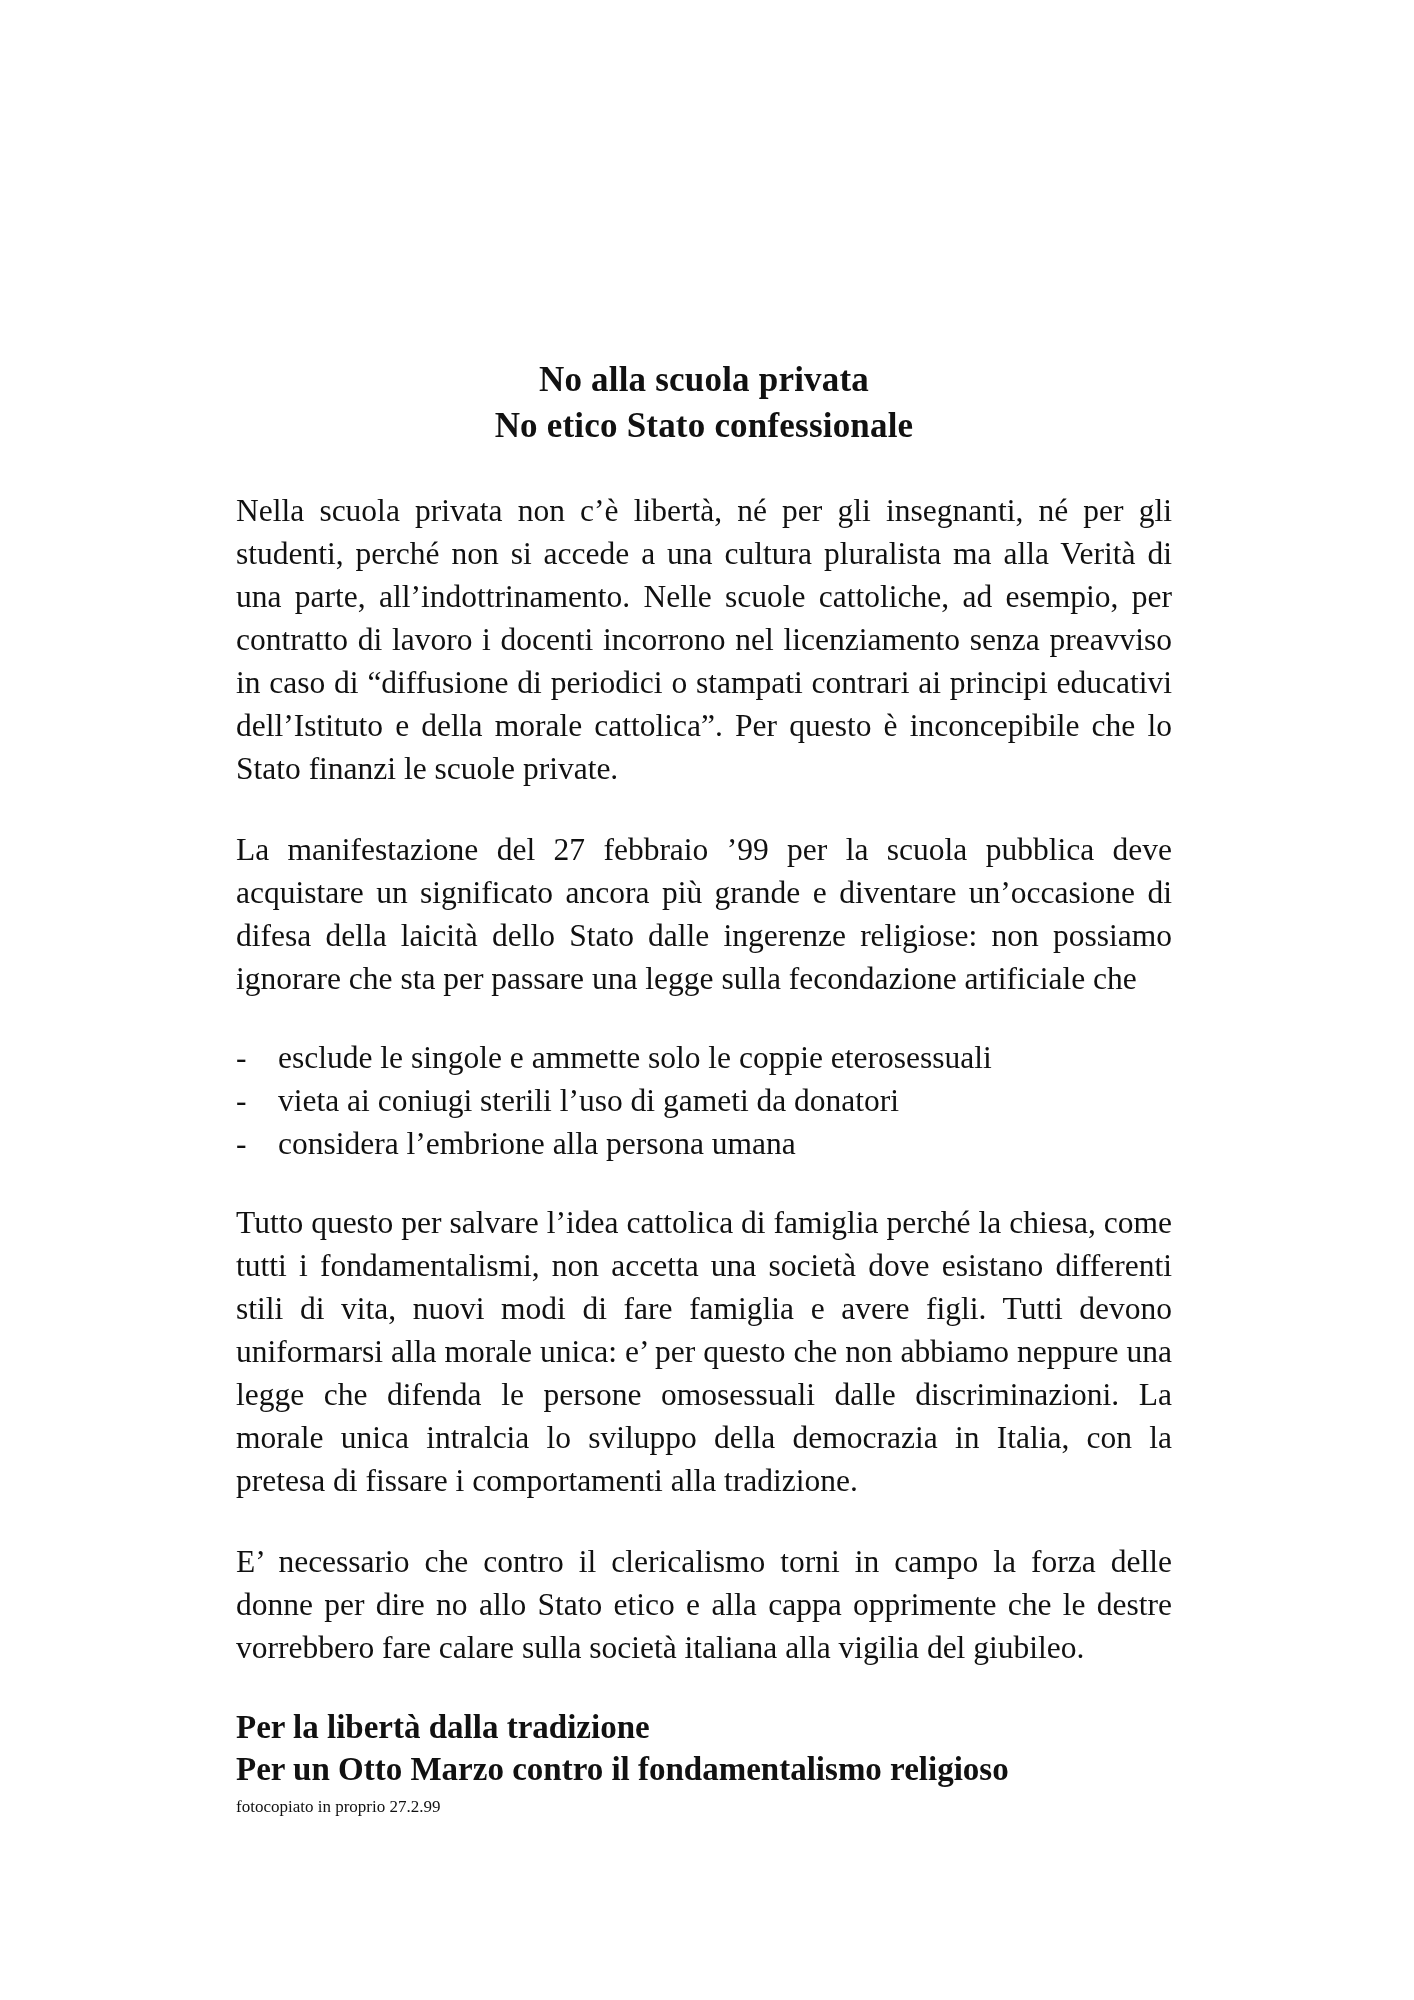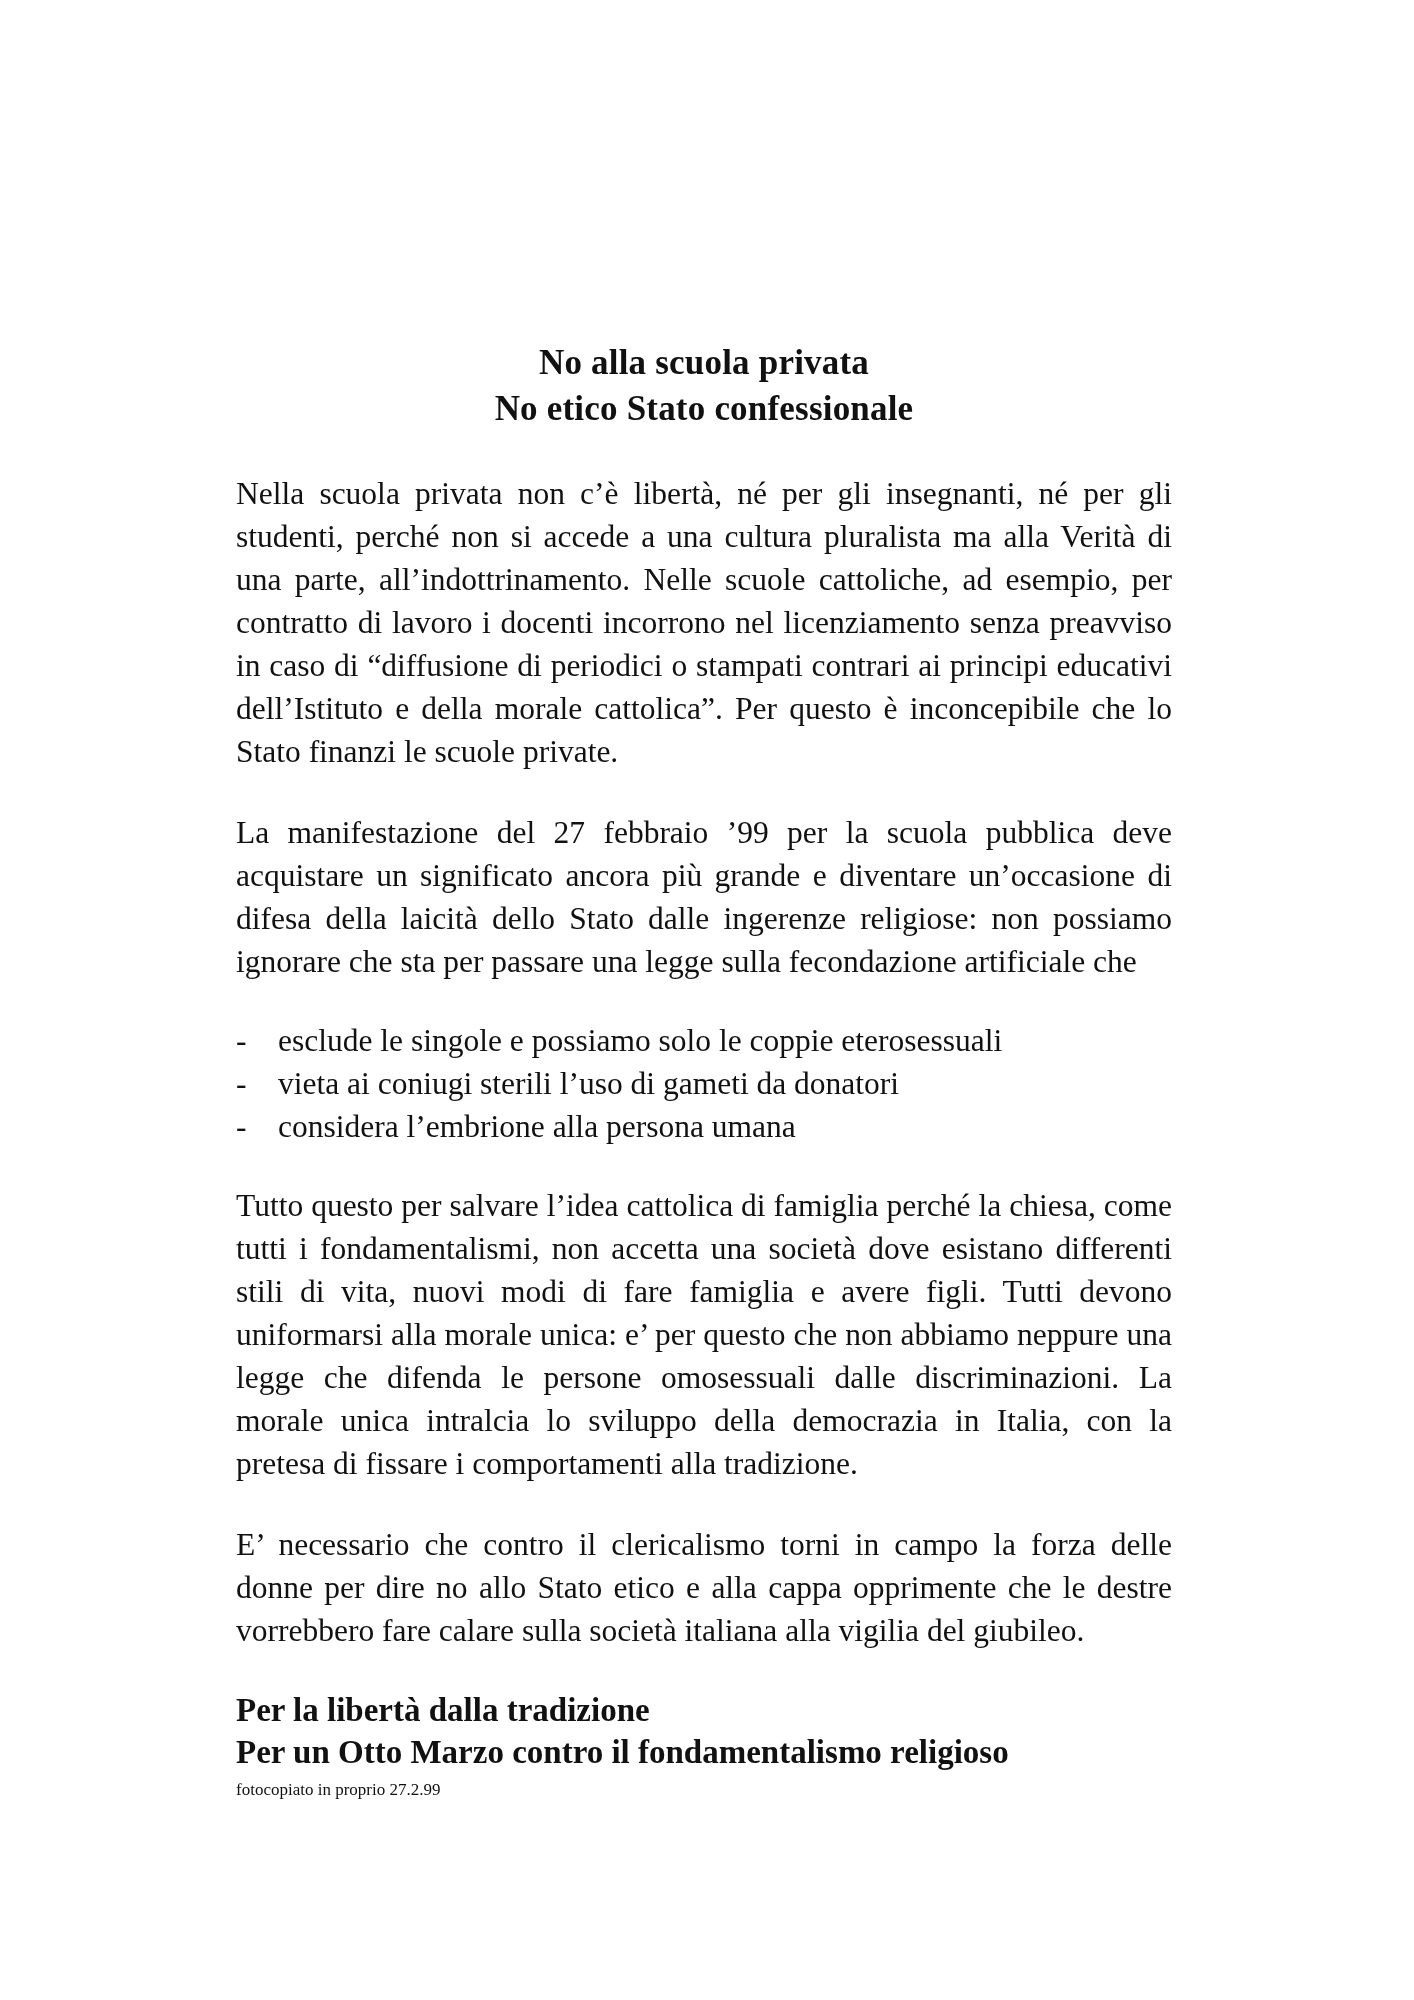--- a/index.html
+++ b/index.html
@@ -31,21 +31,21 @@
     top: 340px;
     width: 936px;
   }
 
   .doc-title {
     text-align: center;
     font-weight: bold;
     font-size: 35px;
     line-height: 1.30;
     letter-spacing: 0.2px;
-    margin: 0 0 4px 0;
+    margin: 17px 0 4px 0;
   }
 
   .doc-title .title-line {
     display: block;
     white-space: nowrap;
   }
 
   .body-para {
     text-align: justify;
     text-justify: inter-word;
@@ -125,21 +125,21 @@
 
     <div class="spacer-para"></div>
 
     <p class="body-para">La manifestazione del 27 febbraio ’99 per la scuola pubblica deve acquistare un significato ancora più grande e diventare un’occasione di difesa della laicità dello Stato dalle ingerenze religiose: non possiamo ignorare che sta per passare una legge sulla fecondazione artificiale che</p>
 
     <div class="spacer-list"></div>
 
     <ul class="bullet-list">
       <li>
         <span class="bullet-dash">-</span>
-        <span class="bullet-text">esclude le singole e possiamo solo le coppie eterosessuali</span>
+        <span class="bullet-text">esclude le singole e ammette solo le coppie eterosessuali</span>
       </li>
       <li>
         <span class="bullet-dash">-</span>
         <span class="bullet-text">vieta ai coniugi sterili l’uso di gameti da donatori</span>
       </li>
       <li>
         <span class="bullet-dash">-</span>
         <span class="bullet-text">considera l’embrione alla persona umana</span>
       </li>
     </ul>

